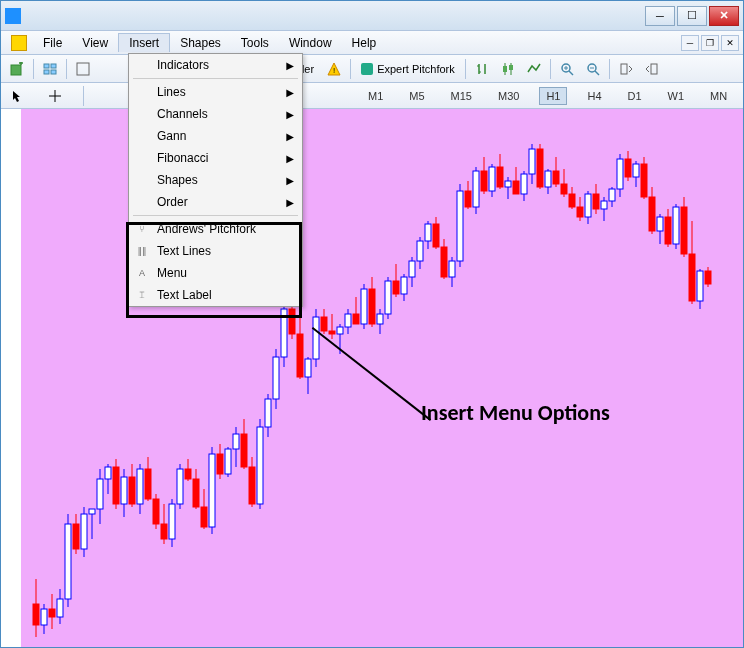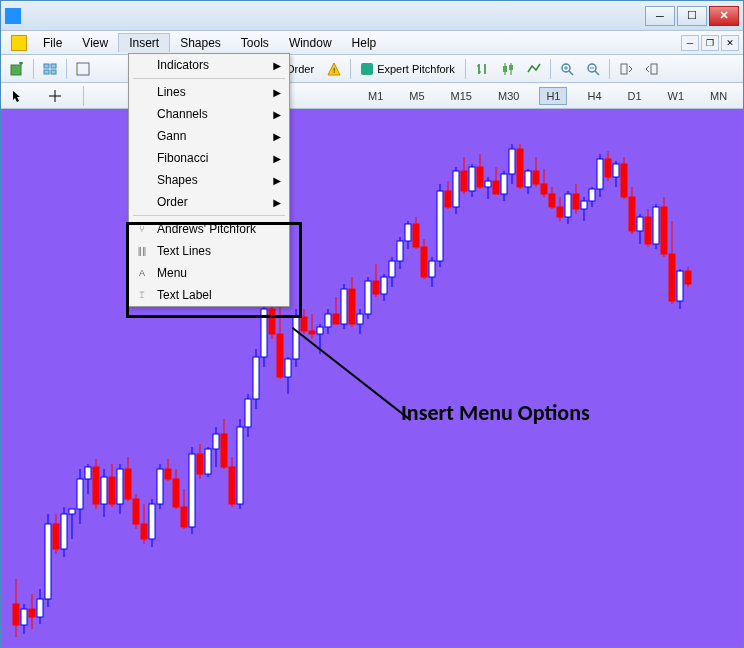--- a/index.html
+++ b/index.html
@@ -18,22 +18,22 @@
 .mdi-btn { width: 18px; height: 16px; border: 1px solid #b0c4de; background: #f0f4fa; display: flex; align-items: center; justify-content: center; font-size: 9px; }
 .toolbar { height: 28px; background: linear-gradient(#f8fafd,#e8eef6); border-bottom: 1px solid #b0c4de; display: flex; align-items: center; padding: 0 4px; gap: 2px; }
 .tb-btn { width: 24px; height: 22px; border: 1px solid transparent; display: flex; align-items: center; justify-content: center; }
 .tb-sep { width: 1px; height: 20px; background: #b0c4de; margin: 0 2px; }
 .tb-icon { width: 14px; height: 14px; }
 .tb-text { padding: 2px 6px; display: flex; align-items: center; gap: 4px; font-size: 11px; }
 .ea-icon { width: 12px; height: 12px; background: #2a8; border-radius: 2px; }
 .toolbar2 { height: 26px; background: linear-gradient(#f8fafd,#e8eef6); border-bottom: 1px solid #b0c4de; display: flex; align-items: center; padding: 0 4px; gap: 14px; }
 .tf-btn { padding: 2px 6px; font-size: 11px; color: #333; }
 .tf-btn.sel { background: #d0e0f0; border: 1px solid #8aa8c4; }
-.chart-area { flex: 1; position: relative; background: #8b5cf6; overflow: hidden; }
-.dropdown { position: absolute; top: 53px; left: 128px; width: 162px; background: #f4f4f4; border: 1px solid #999; box-shadow: 2px 2px 4px rgba(0,0,0,0.2); z-index: 100; }
+.chart-area { flex: 1; position: relative; background: #f0abfc; overflow: hidden; margin-left: 20px; }
+.dropdown { position: absolute; top: 53px; left: 128px; width: 175px; background: #f4f4f4; border: 1px solid #999; box-shadow: 2px 2px 4px rgba(0,0,0,0.2); z-index: 100; }
 .dd-item { height: 22px; display: flex; align-items: center; padding: 0 8px 0 28px; position: relative; font-size: 12px; }
 .dd-item .arrow { margin-left: auto; font-size: 10px; }
 .dd-sep { height: 1px; background: #ccc; margin: 2px 4px; }
 .dd-icon { position: absolute; left: 6px; width: 14px; height: 14px; display: flex; align-items: center; justify-content: center; font-size: 9px; color: #666; }
 .highlight-box { position: absolute; border: 3px solid #000; z-index: 101; }
 .annotation-line { position: absolute; height: 2px; background: #000; transform-origin: 0 0; z-index: 50; }
 .annotation-text { position: absolute; font-weight: bold; font-size: 22px; font-family: Calibri, Arial, sans-serif; color: #000; z-index: 50; }
 .statusbar { height: 20px; background: linear-gradient(#f8fafd,#e8eef6); border-top: 1px solid #b0c4de; display: flex; align-items: center; padding: 0 8px; font-size: 11px; }
 .conn-icon { display: flex; gap: 1px; margin-left: auto; margin-right: 10px; }
 .conn-bar { width: 2px; background: #2a2; }

